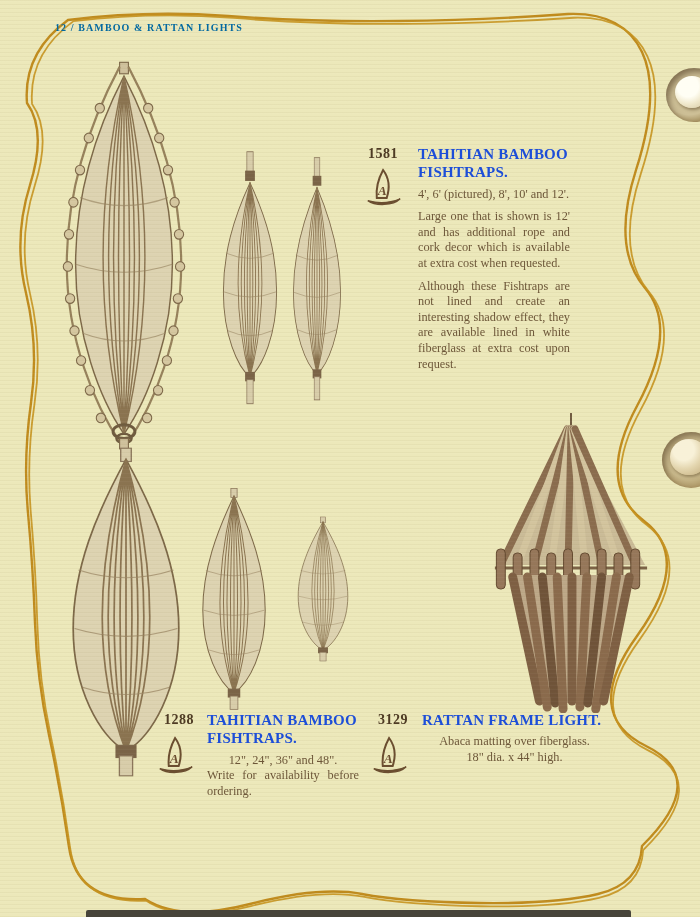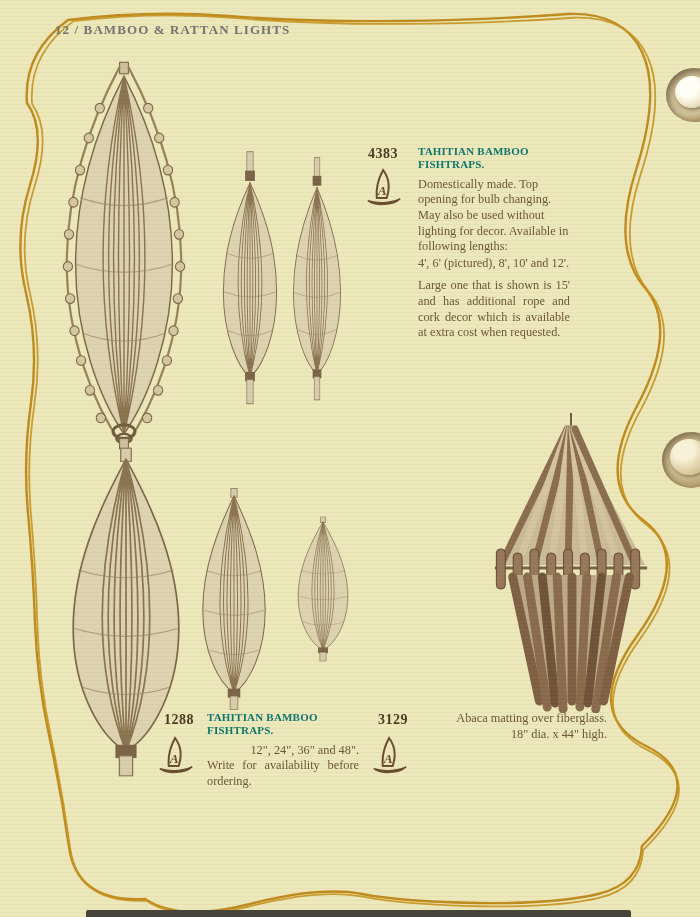--- a/index.html
+++ b/index.html
@@ -9,39 +9,39 @@
     font-family:"Liberation Serif", serif;
   }
   .texture{
     position:absolute;inset:0;pointer-events:none;z-index:5;
     background:repeating-linear-gradient(180deg,
       rgba(125,112,60,.06) 0 1px, rgba(255,255,240,.03) 1px 2px, transparent 2px 4px);
   }
   .border-svg{position:absolute;left:0;top:0;z-index:4;}
   .page-header{
     position:absolute;left:55px;top:22px;z-index:6;
-    font-size:13px;font-weight:700;letter-spacing:1.1px;color:#737373;
+    font-size:10px;font-weight:700;letter-spacing:1.1px;color:#0369a1;
   }
   .illus{position:absolute;z-index:2;}
   .item-number{
     position:absolute;z-index:6;width:46px;text-align:right;
     font-size:14px;font-weight:700;color:#4e3b24;letter-spacing:.5px;
   }
   .logo{position:absolute;z-index:6;}
   .text-col{position:absolute;z-index:6;}
   .prod-title{
-    font-size:11px;font-weight:700;color:#0f766e;letter-spacing:.2px;
+    font-size:15px;font-weight:700;color:#1d4ed8;letter-spacing:.2px;
     line-height:1.22;margin:0 0 5px 0;
   }
   .prod-p{
     font-size:12.3px;color:#6d5739;line-height:1.27;margin:0 0 7px 0;
     text-align:justify;
   }
   .prod-p.tight{margin:0 0 1px 0;text-align:left;}
-  .prod-p.lines{margin:0;text-align:right;}
+  .prod-p.lines{margin:0;text-align:center;}
   .hole{position:absolute;z-index:7;border-radius:50%;}
   .hole .ball{position:absolute;border-radius:50%;}
   .hole1{
     left:666px;top:68px;width:56px;height:54px;
     background:radial-gradient(circle at 42% 40%, #cdbf96 0 55%, #a08a58 75%, rgba(140,118,70,0) 92%);
     box-shadow:inset 3px 4px 6px rgba(70,50,25,.55);
   }
   .hole1 .ball{
     left:9px;top:8px;width:34px;height:32px;
     background:radial-gradient(circle at 38% 32%, #fffef4 0 35%, #efe7ca 60%, #cdbf98 100%);
@@ -203,49 +203,50 @@
 <svg class="illus" style="left:195px;top:487px" width="78" height="224" viewBox="0 0 100 300" preserveAspectRatio="none">
   <use href="#trapB"></use>
 </svg>
 <svg class="illus" style="left:292px;top:516px" width="62" height="146" viewBox="0 0 100 300" preserveAspectRatio="none">
   <use href="#trapB"></use>
 </svg>
 <svg class="illus" style="left:487px;top:413px" width="168" height="300" viewBox="0 0 170 300" preserveAspectRatio="none">
   <use href="#lantern"></use>
 </svg>
 
-<div class="item-number" style="left:352px;top:146px">4383</div>
+<div class="item-number" style="left:352px;top:146px">1581</div>
 <svg class="logo" style="left:366px;top:166px" width="36" height="44" viewBox="0 0 40 46">
   <use href="#boatLogo"></use>
   <text x="13" y="31" font-size="15" font-weight="bold" font-style="italic" fill="#6b4e30" font-family="Liberation Serif, serif">A</text>
 </svg>
 <div class="text-col" style="left:418px;top:145px;width:152px">
   <h3 class="prod-title">TAHITIAN BAMBOO FISHTRAPS.</h3>
-  <p class="prod-p tight">Domestically made. Top opening for bulb changing. May also be used without lighting for decor. Available in following lengths:</p>
   <p class="prod-p">4', 6' (pictured), 8', 10' and 12'.</p>
-  <p class="prod-p">Large one that is shown is 15' and has additional rope and cork decor which is available at extra cost when requested.</p>
+  <p class="prod-p">Large one that is shown is 12' and has additional rope and cork decor which is available at extra cost when requested.</p>
+  <p class="prod-p">Although these Fishtraps are not lined and create an interesting shadow effect, they are available lined in white fiberglass at extra cost upon request.</p>
 </div>
 
 <div class="item-number" style="left:148px;top:712px">1288</div>
 <svg class="logo" style="left:158px;top:734px" width="36" height="44" viewBox="0 0 40 46">
   <use href="#boatLogo"></use>
   <text x="13" y="31" font-size="15" font-weight="bold" font-style="italic" fill="#6b4e30" font-family="Liberation Serif, serif">A</text>
 </svg>
 <div class="text-col" style="left:207px;top:711px;width:152px">
   <h3 class="prod-title">TAHITIAN BAMBOO FISHTRAPS.</h3>
   <p class="prod-p lines">12", 24", 36" and 48".</p>
   <p class="prod-p">Write for availability before ordering.</p>
 </div>
 
 <div class="item-number" style="left:362px;top:712px">3129</div>
 <svg class="logo" style="left:372px;top:734px" width="36" height="44" viewBox="0 0 40 46">
   <use href="#boatLogo"></use>
   <text x="13" y="31" font-size="15" font-weight="bold" font-style="italic" fill="#6b4e30" font-family="Liberation Serif, serif">A</text>
 </svg>
 <div class="text-col" style="left:422px;top:711px;width:185px">
+  <h3 class="prod-title">RATTAN FRAME LIGHT.</h3>
   <p class="prod-p lines">Abaca matting over fiberglass.</p>
   <p class="prod-p lines">18" dia. x 44" high.</p>
 </div>
 
 <div class="hole hole1" style="background:radial-gradient(circle at 42% 40%, #cdbf96 0 55%, #a08a58 75%, rgba(140,118,70,0) 92%)">
   <div class="ball"></div>
 </div>
 <div class="hole hole2" style="background:radial-gradient(circle at 45% 42%, #c9b98c 0 50%, #a58d5a 78%, rgba(140,118,70,0) 95%)">
   <div class="ball"></div>
 </div>

